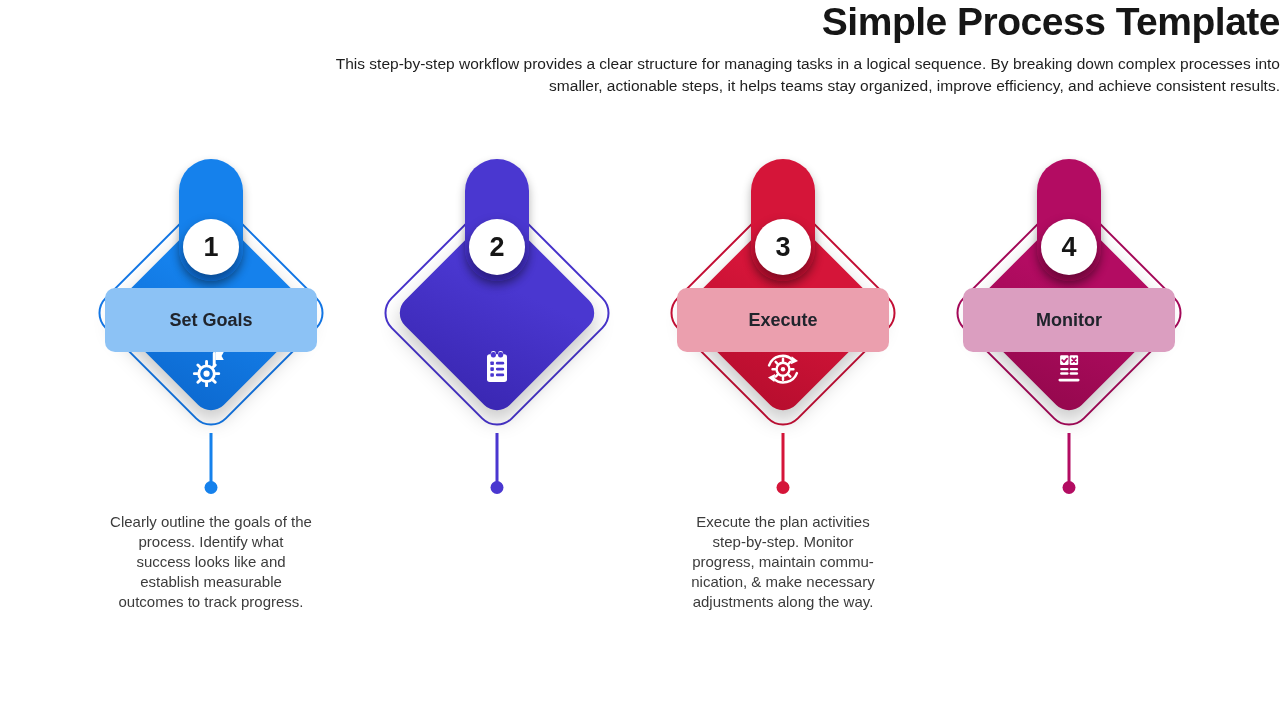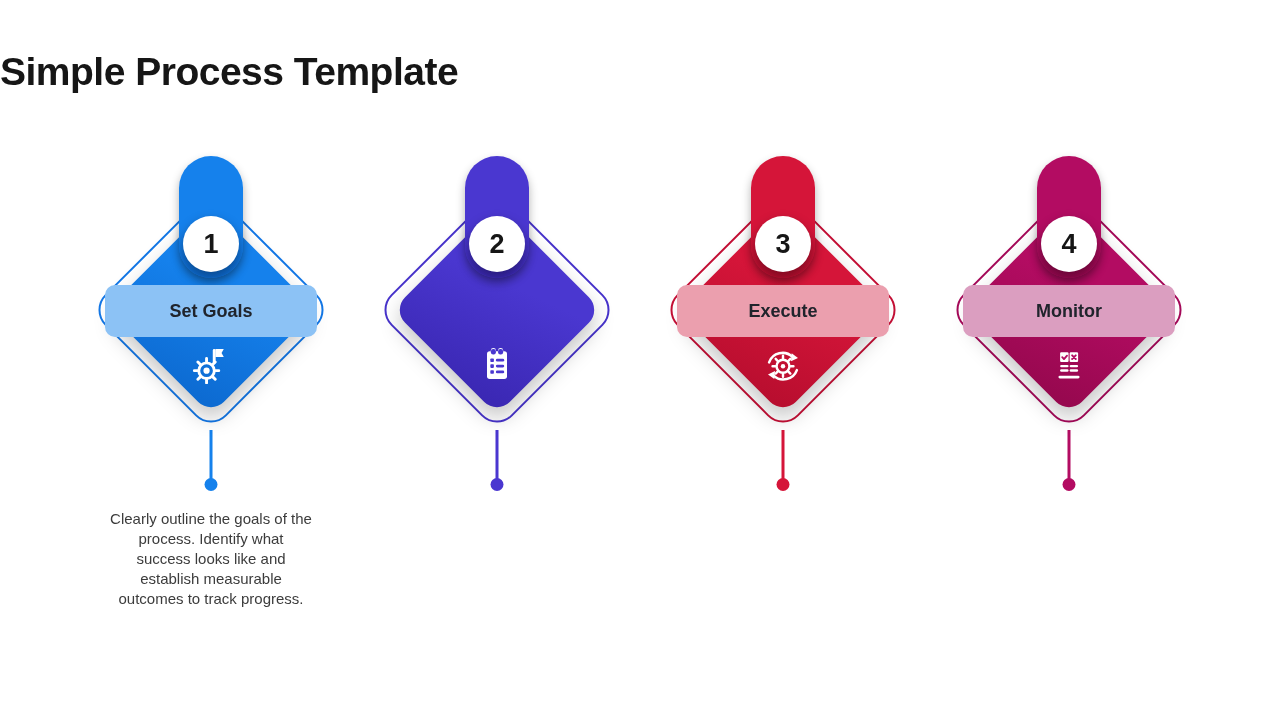--- a/index.html
+++ b/index.html
@@ -5,21 +5,21 @@
   * { margin: 0; padding: 0; box-sizing: border-box; }
   html, body { width: 1280px; height: 720px; overflow: hidden; }
   body {
     background: #ffffff;
     font-family: "Liberation Sans", "DejaVu Sans", sans-serif;
     color: #1c1c1c;
   }
   .slide { width: 1280px; height: 720px; position: relative; }
 
   
-  .header { text-align: left; padding-top: 50px; }
+  .header { text-align: right; }
   .slide-title {
     font-size: 39px;
     font-weight: bold;
     letter-spacing: -0.5px;
     color: #161616;
   }
   .slide-subtitle {
     margin-top: 9px;
     font-size: 15.5px;
     line-height: 1.42;
@@ -81,21 +81,21 @@
     background: #ffffff;
     box-shadow: 0 5px 11px rgba(0,0,0,0.35);
     display: flex; align-items: center; justify-content: center;
     font-size: 27px; font-weight: bold; color: #161616;
     z-index: 4;
   }
   
   .title-band {
     position: absolute;
     left: 37px; top: 131px;
-    width: 212px; height: 52px;
+    width: 212px; height: 64px;
     border-radius: 10px;
     background: var(--band);
     display: flex; align-items: center; justify-content: center;
     font-size: 18px; font-weight: bold; color: #20242c;
     z-index: 5;
   }
   
   .step-icon {
     position: absolute;
     left: 50%; top: 190px;
@@ -135,20 +135,22 @@
     white-space: pre-line;
   }
 </style>
 </head>
 <body>
 
 <div class="slide">
 
   <div class="header">
     <div class="slide-title">Simple Process Template</div>
+    <div class="slide-subtitle">This step-by-step workflow provides a clear structure for managing tasks in a logical sequence. By breaking down complex processes into
+smaller, actionable steps, it helps teams stay organized, improve efficiency, and achieve consistent results.</div>
   </div>
 
   <div class="steps-row">
 
     <div class="step-col" style="--accent: #1581EC; --accent-dark: #0D6BD2; --outline: #1377E6; --band: #8CC2F5;">
       <div class="step-diagram">
         <div class="diamond-outline"></div>
         <div class="diamond-fill-wrap">
             <div class="diamond-fill"></div>
           </div>
@@ -218,20 +220,25 @@
             <circle cx="18" cy="20" r="2" fill="#fff"></circle>
             <path d="M5.5 16.5 A 13 13 0 0 1 26.5 11.5" stroke="#fff" stroke-width="2.3" fill="none" stroke-linecap="round"></path>
             <path d="M31.5 12.5 L25.2 15.6 L25.8 8.4 Z" fill="#fff"></path>
             <path d="M30.5 23.5 A 13 13 0 0 1 9.5 28.5" stroke="#fff" stroke-width="2.3" fill="none" stroke-linecap="round"></path>
             <path d="M4.5 27.5 L10.8 24.4 L10.2 31.6 Z" fill="#fff"></path>
           </svg>
         </div>
         <div class="connector-line"></div>
         <div class="connector-dot"></div>
       </div>
+      <div class="step-desc">Execute the plan activities
+step-by-step. Monitor
+progress, maintain commu-
+nication, &amp; make necessary
+adjustments along the way.</div>
     </div>
 
     <div class="step-col" style="--accent: #B30C62; --accent-dark: #97084F; --outline: #A50959; --band: #DB9EC0;">
       <div class="step-diagram">
         <div class="diamond-outline"></div>
         <div class="diamond-fill-wrap">
             <div class="diamond-fill"></div>
           </div>
         <div class="pill"></div>
         <div class="num-circle">4</div>

